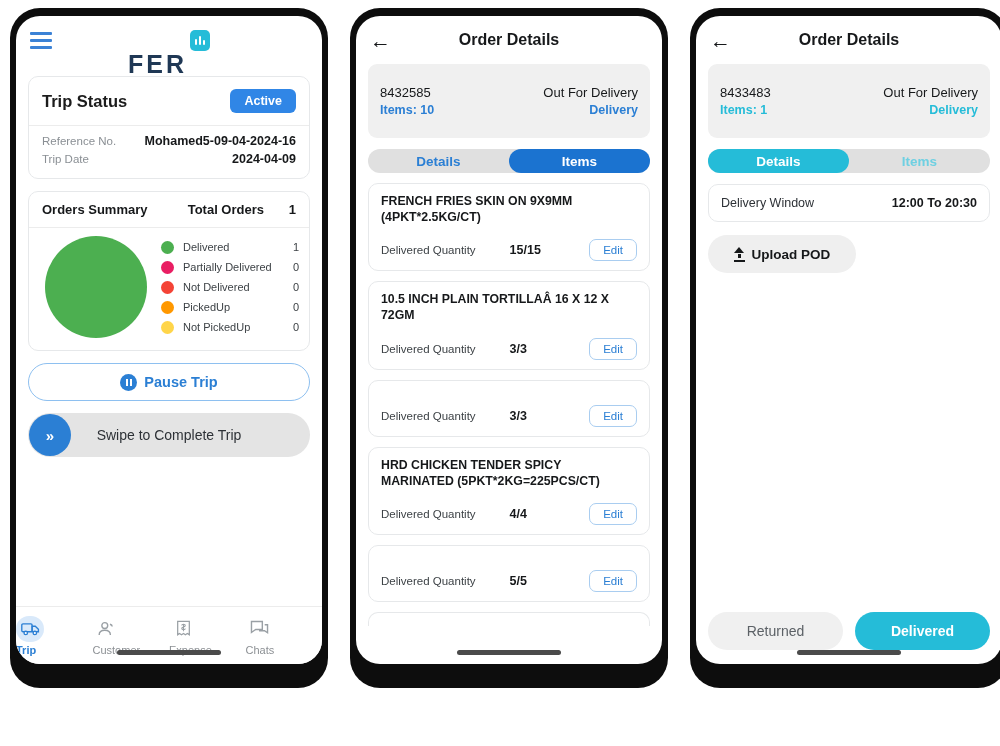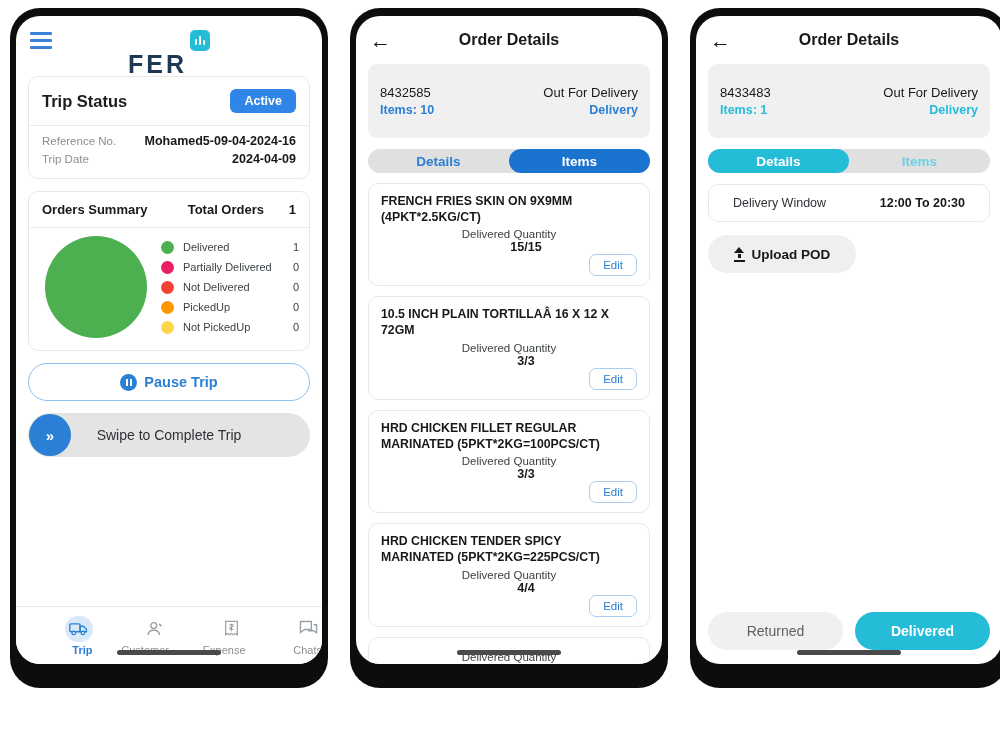--- a/index.html
+++ b/index.html
@@ -93,21 +93,21 @@
     display: flex; align-items: center; position: relative;
   }
   .swipe-knob {
     width: 42px; height: 42px; border-radius: 50%; background: #2b7fd4; margin-left: 1px;
     display: flex; align-items: center; justify-content: center;
     color: #fff; font-size: 15px; font-weight: bold; cursor: pointer;
   }
   .swipe-text { position: absolute; left: 0; right: 0; text-align: center; font-size: 14px; color: #2d3136; }
 
   .tabbar { height: 58px; border-top: 1px solid #ececec; display: flex; align-items: center; background: #fff; }
-  .tab { flex: 1; display: flex; flex-direction: column; align-items: flex-end; gap: 2px; cursor: pointer; }
+  .tab { flex: 1; display: flex; flex-direction: column; align-items: flex-start; gap: 2px; cursor: pointer; }
   .tab .lbl { font-size: 11px; color: #8c9094; }
   .tab.active .lbl { color: #2b7fd4; font-weight: bold; }
   .tab-ico { width: 28px; height: 26px; display: flex; align-items: center; justify-content: center; }
   .tab.active .tab-ico { background: #d9e9fa; border-radius: 13px; }
 
   
   .od-topbar { height: 48px; display: flex; align-items: center; padding: 0 14px; position: relative; }
   .back-arrow { font-size: 21px; color: #16181a; cursor: pointer; line-height: 1; }
   .od-title { position: absolute; left: 0; right: 0; text-align: center; font-size: 16px; font-weight: bold; color: #16181a; pointer-events: none; }
 
@@ -122,30 +122,30 @@
   .oc-type { font-size: 12.5px; font-weight: bold; }
 
   .seg { margin-top: 11px; height: 24px; border-radius: 18px; background: #e0e0e0; display: flex; }
   .seg-btn {
     flex: 1; display: flex; align-items: center; justify-content: center;
     font-size: 13.5px; font-weight: bold; border-radius: 18px; cursor: pointer;
   }
 
   .item-card { margin-top: 10px; padding: 10px 12px 9px; }
   .item-name { font-size: 12.3px; font-weight: bold; color: #16181a; line-height: 1.28; }
-  .item-row { display: flex; align-items: center; margin-top: 3px; flex-direction: column; }
+  .item-row { display: flex; align-items: center; margin-top: 14px; }
   .item-qty-label { font-size: 11.5px; color: #3d4246; }
   .item-qty-val { font-size: 12.5px; font-weight: bold; color: #16181a; margin-left: 34px; }
   .btn-edit {
     margin-left: auto; border: 1px solid #a9cdf0; border-radius: 7px;
     color: #2b7fd4; font-size: 11.5px; padding: 4px 13px; background: #fff; cursor: pointer;
   }
   .item-card-stub { margin-top: 10px; height: 14px; border: 1px solid #e6e8ea; border-bottom: none; border-radius: 10px 10px 0 0; background: #fff; }
 
-  .dw-card { margin-top: 11px; padding: 11px 24px; display: flex; justify-content: space-between; align-items: baseline; }
+  .dw-card { margin-top: 11px; padding: 11px 12px; display: flex; justify-content: space-between; align-items: baseline; }
   .dw-label { font-size: 12.5px; color: #2d3136; }
   .dw-val { font-size: 12.5px; font-weight: bold; color: #16181a; }
 
   .btn-pod {
     margin-top: 13px; width: 148px; height: 38px; border-radius: 19px; background: #efefef;
     display: flex; align-items: center; justify-content: center; gap: 7px;
     font-size: 13.5px; font-weight: bold; color: #16181a; cursor: pointer;
   }
   .upload-ico { display: flex; flex-direction: column; align-items: center; gap: 1.5px; }
   .upload-ico .arr { width: 0; height: 0; border-left: 5px solid transparent; border-right: 5px solid transparent; border-bottom: 6px solid #16181a; }
@@ -346,21 +346,20 @@
         <div class="card item-card">
           <div class="item-name">10.5 INCH PLAIN TORTILLAÂ 16 X 12 X 72GM</div>
           <div class="item-row">
             <span class="item-qty-label">Delivered Quantity</span>
             <span class="item-qty-val">3/3</span>
             <span class="btn-edit">Edit</span>
           </div>
         </div>
 
         <div class="card item-card">
-          <div class="item-name">HRD CHICKEN FILLET REGULAR MARINATED (5PKT*2KG=100PCS/CT)</div>
           <div class="item-row">
             <span class="item-qty-label">Delivered Quantity</span>
             <span class="item-qty-val">3/3</span>
             <span class="btn-edit">Edit</span>
           </div>
         </div>
 
         <div class="card item-card">
           <div class="item-name">HRD CHICKEN TENDER SPICY MARINATED (5PKT*2KG=225PCS/CT)</div>
           <div class="item-row">

